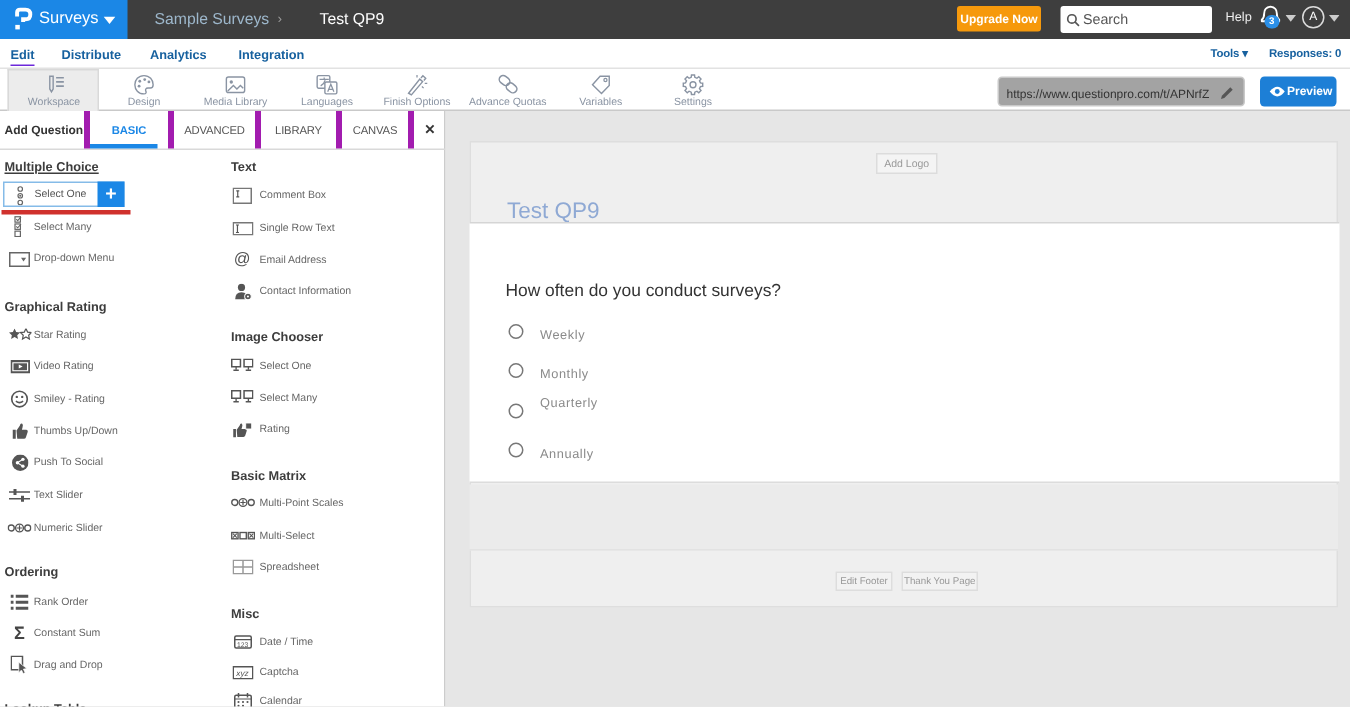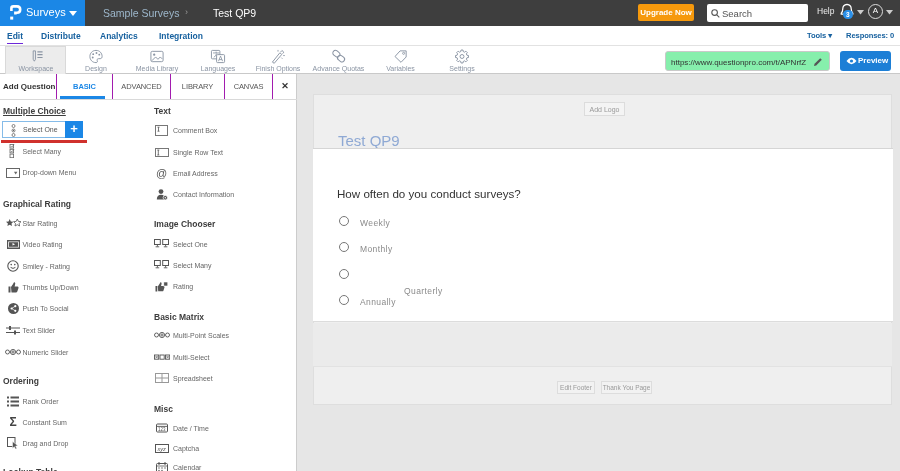--- a/index.html
+++ b/index.html
@@ -24,29 +24,29 @@
   .navitem { position:absolute; top:5px; color:#17619f; font-size:8.5px; font-weight:600; }
   .navitem.sm { font-size:7.6px; letter-spacing:-0.1px; }
   #nav-edit { border-bottom:1px solid #6d28d9; padding-bottom:2px; }
 
   
   #toolbar { position:absolute; left:0; top:46px; width:900px; height:28px; background:#fff; border-bottom:1px solid #c9c9c9; }
   .tbtab { position:absolute; top:0; height:27px; }
   .tbtab svg { position:absolute; top:3px; left:50%; transform:translateX(-50%); }
   .tbtab .lb { position:absolute; top:19px; left:50%; transform:translateX(-50%); font-size:7px; color:#8a94a3; white-space:nowrap; }
   #tb-active { position:absolute; left:5px; top:0; width:61px; height:28px; background:#ececec; border:1px solid #d9d9d9; border-bottom:none; }
-  #urlbox { position:absolute; left:665px; top:5px; width:165px; height:20px; background:#86efac; border:1px solid #c9c9c9; border-radius:3px; }
+  #urlbox { position:absolute; left:665px; top:5px; width:165px; height:20px; background:#a3a3a3; border:1px solid #c9c9c9; border-radius:3px; }
   #urlbox .u { position:absolute; left:5px; top:6px; font-size:8px; color:#333; white-space:nowrap; }
   #previewbtn { position:absolute; left:840px; top:5px; width:51px; height:20px; background:#1d7fd6; border-radius:3px; }
   #previewbtn .p { position:absolute; left:18px; top:5px; color:#fff; font-size:8px; font-weight:600; }
 
   
   #panel { position:absolute; left:0; top:74px; width:297px; height:397px; background:#fff; border-right:1px solid #ccc; }
   #ptabs { position:absolute; left:0; top:0; width:297px; height:26px; border-bottom:1px solid #d9d9d9; }
-  .ptab { position:absolute; top:0; height:25px; line-height:25px; text-align:center; font-size:7.5px; letter-spacing:-0.1px; color:#555; border-left:1px solid #a21caf; }
+  .ptab { position:absolute; top:0; height:25px; line-height:25px; text-align:center; font-size:7.5px; letter-spacing:-0.1px; color:#555; border-left:4px solid #a21caf; }
   .phead { position:absolute; font-size:8.5px; font-weight:bold; color:#3d3d3d; white-space:nowrap; }
   .prow { position:absolute; height:14px; display:flex; align-items:center; }
   .prow .ic { width:17px; display:flex; justify-content:center; align-items:center; flex:none; }
   .prow .tx { margin-left:1px; font-size:7px; color:#666; white-space:nowrap; }
   .prow2 .tx { margin-left:3px; }
 
   
   #main { position:absolute; left:297px; top:74px; width:603px; height:397px; background:#e6e6e6; }
   #card { position:absolute; left:16px; top:20px; width:579px; height:311px; background:#efefef; border:1px solid #dedede; }
   #addlogo { position:absolute; left:270px; top:7px; width:41px; height:14px; background:#f4f4f4; border:1px solid #dcdcdc; color:#999; font-size:7px; text-align:center; line-height:13px; }
@@ -495,20 +495,20 @@
   <div id="card">
     <div id="addlogo">Add Logo</div>
     <div id="title">Test QP9</div>
     <div id="whitepanel"></div>
     <div id="question">How often do you conduct surveys?</div>
     <div class="radio" style="top:121px;"></div>
       <span class="opt" style="top:123px;">Weekly</span>
     <div class="radio" style="top:147px;"></div>
       <span class="opt" style="top:149px;">Monthly</span>
     <div class="radio" style="top:174px;"></div>
-      <span class="opt" style="top:191px;margin-left:44px;">Quarterly</span>
+      <span class="opt" style="top:168px;">Quarterly</span>
     <div class="radio" style="top:200px;"></div>
       <span class="opt" style="top:202px;">Annually</span>
     <div style="position:absolute;left:-1px;top:228px;width:579px;height:44px;background:#ebebeb;border-bottom:1px solid #e2e2e2;"></div>
     <div class="footbtn" style="left:243px;top:286px;width:38px;">Edit Footer</div>
     <div class="footbtn" style="left:287px;top:286px;width:51px;">Thank You Page</div>
   </div>
 </div>
 
 </body></html>

